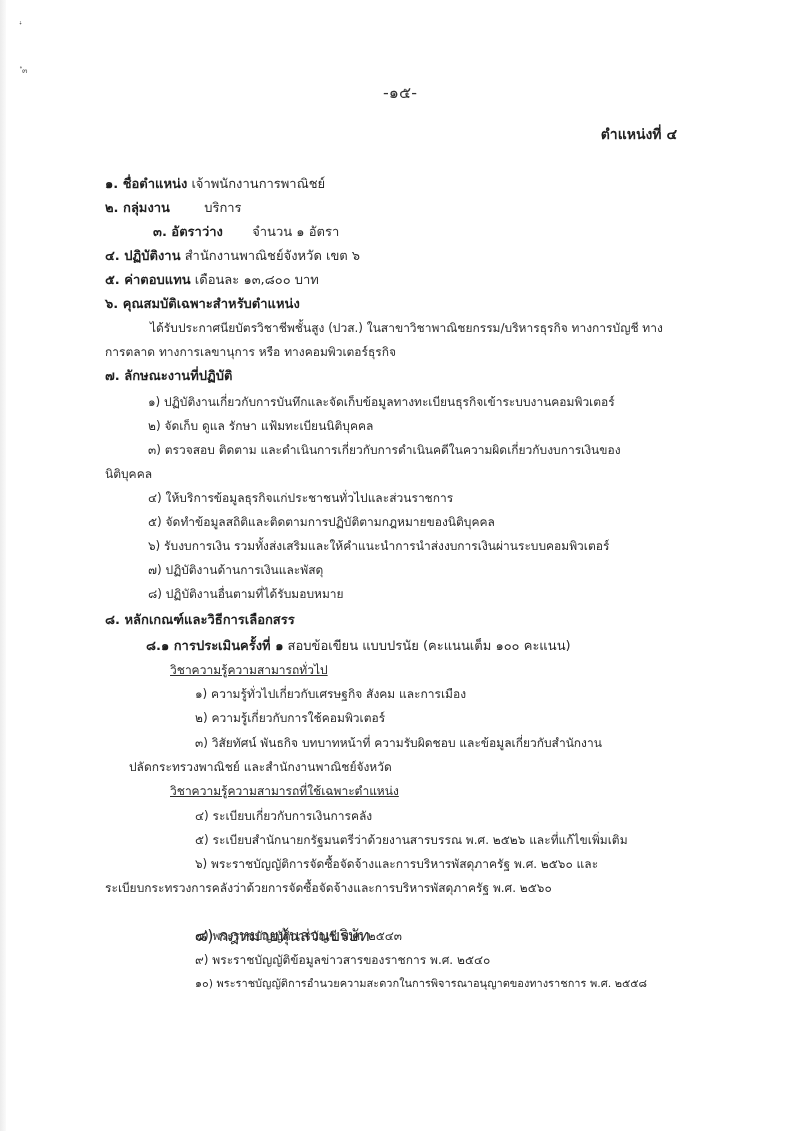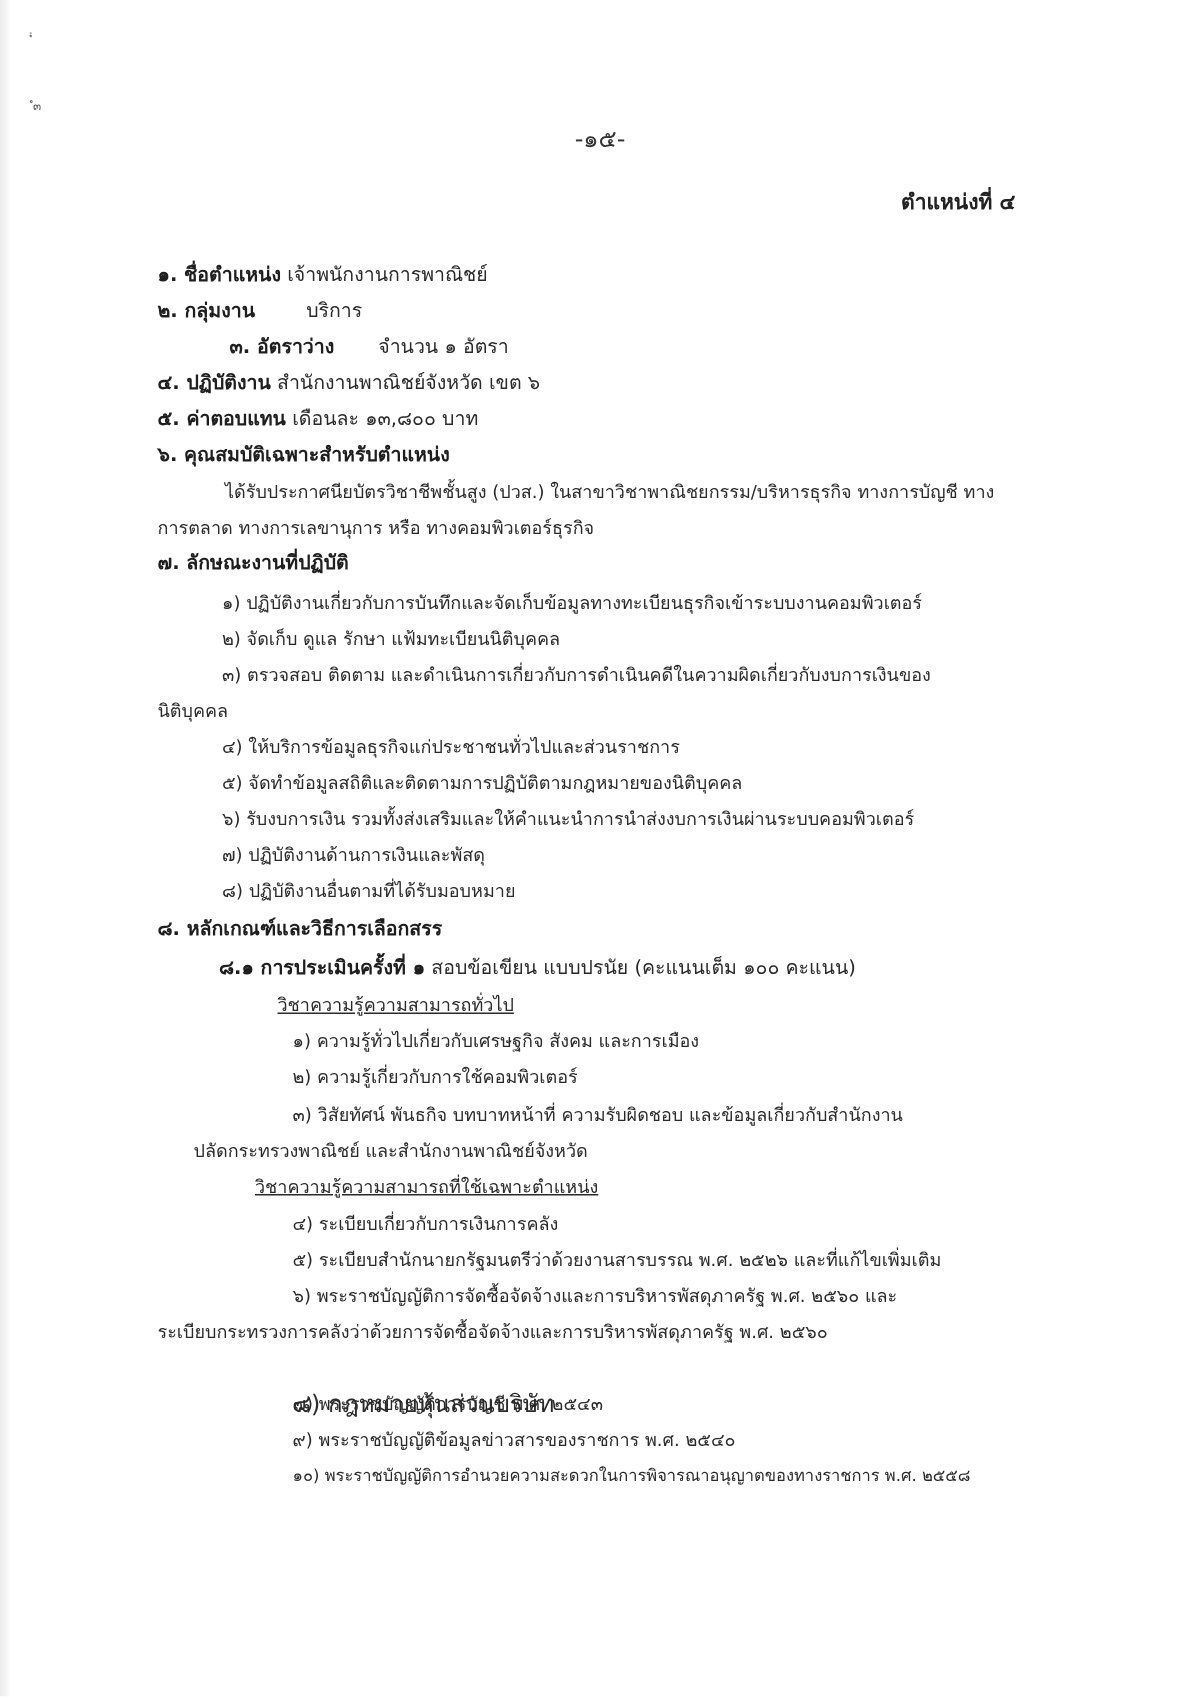--- a/index.html
+++ b/index.html
@@ -97,21 +97,21 @@
 <div class="line" style="left:148px; top:512px; font-size:12px;">๕) จัดทำข้อมูลสถิติและติดตามการปฏิบัติตามกฎหมายของนิติบุคคล</div>
 <div class="line" style="left:148px; top:536px; font-size:12px;">๖) รับงบการเงิน รวมทั้งส่งเสริมและให้คำแนะนำการนำส่งงบการเงินผ่านระบบคอมพิวเตอร์</div>
 <div class="line" style="left:148px; top:560px; font-size:12px;">๗) ปฏิบัติงานด้านการเงินและพัสดุ</div>
 <div class="line" style="left:148px; top:584px; font-size:12px;">๘) ปฏิบัติงานอื่นตามที่ได้รับมอบหมาย</div>
 
 <div class="line b" style="left:105px; top:610px;">๘. หลักเกณฑ์และวิธีการเลือกสรร</div>
 <div class="line" style="left:146px; top:636px;">
   <span class="b">๘.๑ การประเมินครั้งที่ ๑</span>
   <span>สอบข้อเขียน แบบปรนัย (คะแนนเต็ม ๑๐๐ คะแนน)</span>
 </div>
-<div class="line u" style="left:170px; top:660px; font-size:12px;margin-left:15px;">วิชาความรู้ความสามารถทั่วไป</div>
+<div class="line u" style="left:170px; top:660px; font-size:12px;">วิชาความรู้ความสามารถทั่วไป</div>
 <div class="line" style="left:195px; top:684px; font-size:12px;">๑) ความรู้ทั่วไปเกี่ยวกับเศรษฐกิจ สังคม และการเมือง</div>
 <div class="line" style="left:195px; top:708px; font-size:12px;">๒) ความรู้เกี่ยวกับการใช้คอมพิวเตอร์</div>
 <div class="line" style="left:195px; top:733px; font-size:12px;">๓) วิสัยทัศน์ พันธกิจ บทบาทหน้าที่ ความรับผิดชอบ และข้อมูลเกี่ยวกับสำนักงาน</div>
 <div class="line" style="left:105px; top:757px; font-size:12px;margin-left:24px;">ปลัดกระทรวงพาณิชย์ และสำนักงานพาณิชย์จังหวัด</div>
 <div class="line u" style="left:170px; top:781px; font-size:12px;">วิชาความรู้ความสามารถที่ใช้เฉพาะตำแหน่ง</div>
 <div class="line" style="left:195px; top:806px; font-size:12px;">๔) ระเบียบเกี่ยวกับการเงินการคลัง</div>
 <div class="line" style="left:195px; top:830px; font-size:12px;">๕) ระเบียบสำนักนายกรัฐมนตรีว่าด้วยงานสารบรรณ พ.ศ. ๒๕๒๖ และที่แก้ไขเพิ่มเติม</div>
 <div class="line" style="left:195px; top:854px; font-size:12px;">๖) พระราชบัญญัติการจัดซื้อจัดจ้างและการบริหารพัสดุภาครัฐ พ.ศ. ๒๕๖๐ และ</div>
 <div class="line" style="left:105px; top:878px; font-size:12px;">ระเบียบกระทรวงการคลังว่าด้วยการจัดซื้อจัดจ้างและการบริหารพัสดุภาครัฐ พ.ศ. ๒๕๖๐</div>
 <div class="line" style="left:195px; top:902px; font-size:12px;margin-top:24px;">๗) พระราชบัญญัติการบัญชี พ.ศ. ๒๕๔๓</div>

